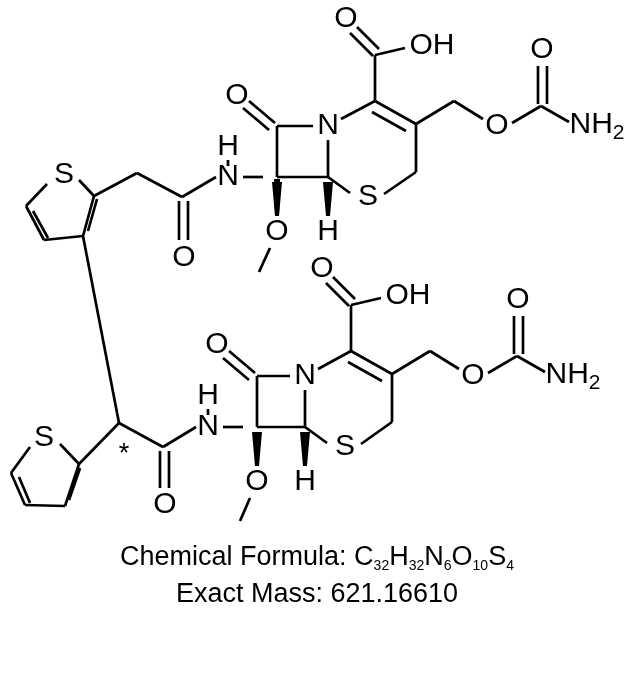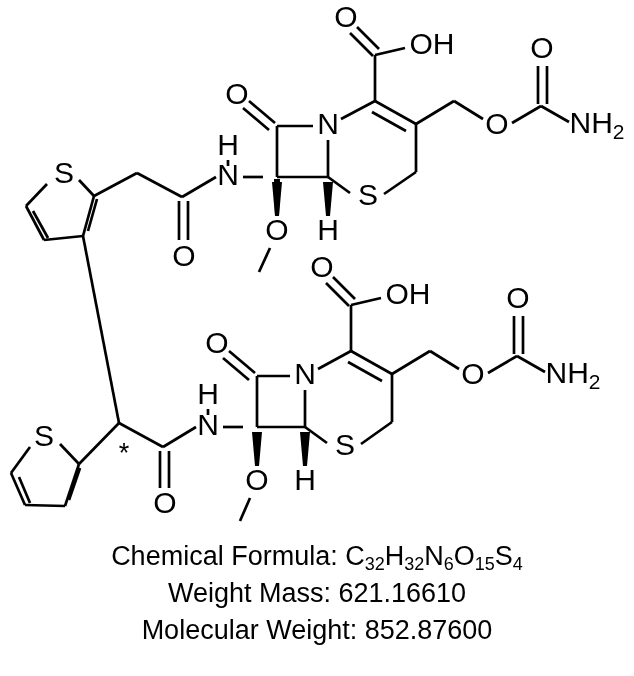--- a/index.html
+++ b/index.html
@@ -48,21 +48,21 @@
     text-align:center;
   }
   .caption-line{
     font-family:"Liberation Sans", sans-serif;
     font-size:27px;
     line-height:37px;
     color:#000000;
     white-space:nowrap;
   }
   .caption-line sub{
-    font-size:18px;
+    font-size:14px;
     vertical-align:-5px;
     line-height:0;
   }
 </style>
 </head>
 <body>
 
 <svg id="structure-canvas" viewBox="0 0 634 676" xmlns="http://www.w3.org/2000/svg">
 
   <g>
@@ -207,23 +207,19 @@
     <path class="bond" d="M 523,354 L 523,316"></path>
     <text class="atom-label" x="518" y="300">O</text>
     <path class="bond" d="M 517,356 L 545,372"></path>
     <text class="atom-label" x="573" y="375">NH<tspan class="atom-sub" dy="8">2</tspan></text>
   </g>
 </svg>
 
 <div id="caption-block">
   <div class="caption-line">
     <span>Chemical Formula:</span>
-    <span id="formula-slot"><span>C</span><sub>32</sub><span>H</span><sub>32</sub><span>N</span><sub>6</sub><span>O</span><sub>15</sub><span>S</span><sub>4</sub></span>
+    <span id="formula-slot"><span>C</span><sub>32</sub><span>H</span><sub>32</sub><span>N</span><sub>6</sub><span>O</span><sub>10</sub><span>S</span><sub>4</sub></span>
   </div>
   <div class="caption-line">
-    <span>Weight Mass:</span>
+    <span>Exact Mass:</span>
     <span>621.16610</span>
   </div>
-  <div class="caption-line">
-    <span>Molecular Weight:</span>
-    <span>852.87600</span>
-  </div>
 </div>
 
 </body></html>

